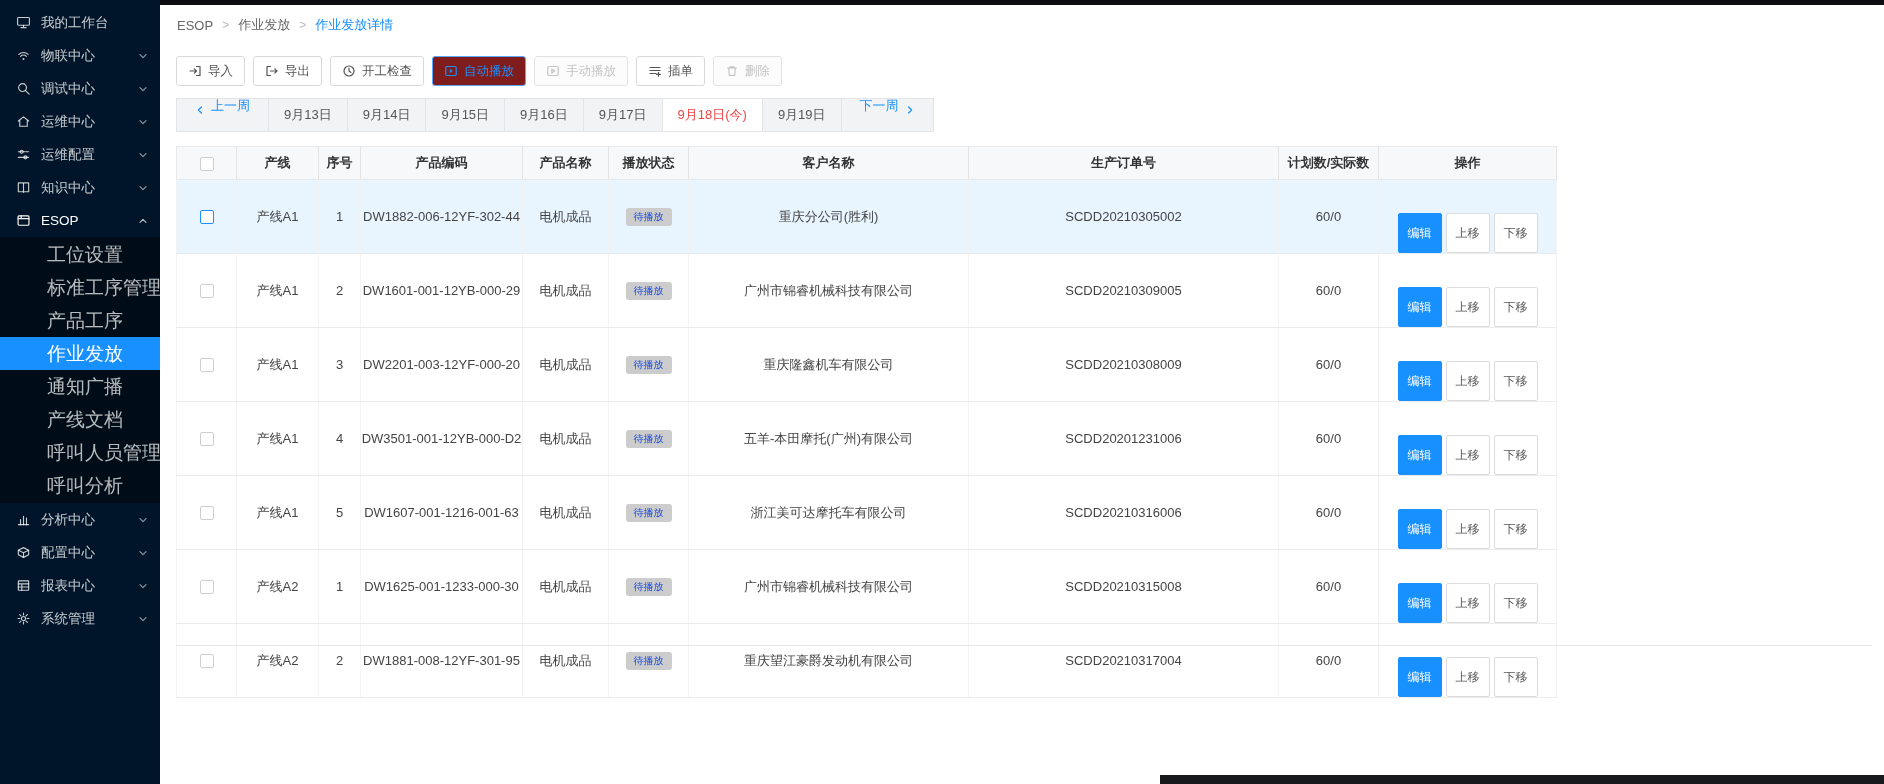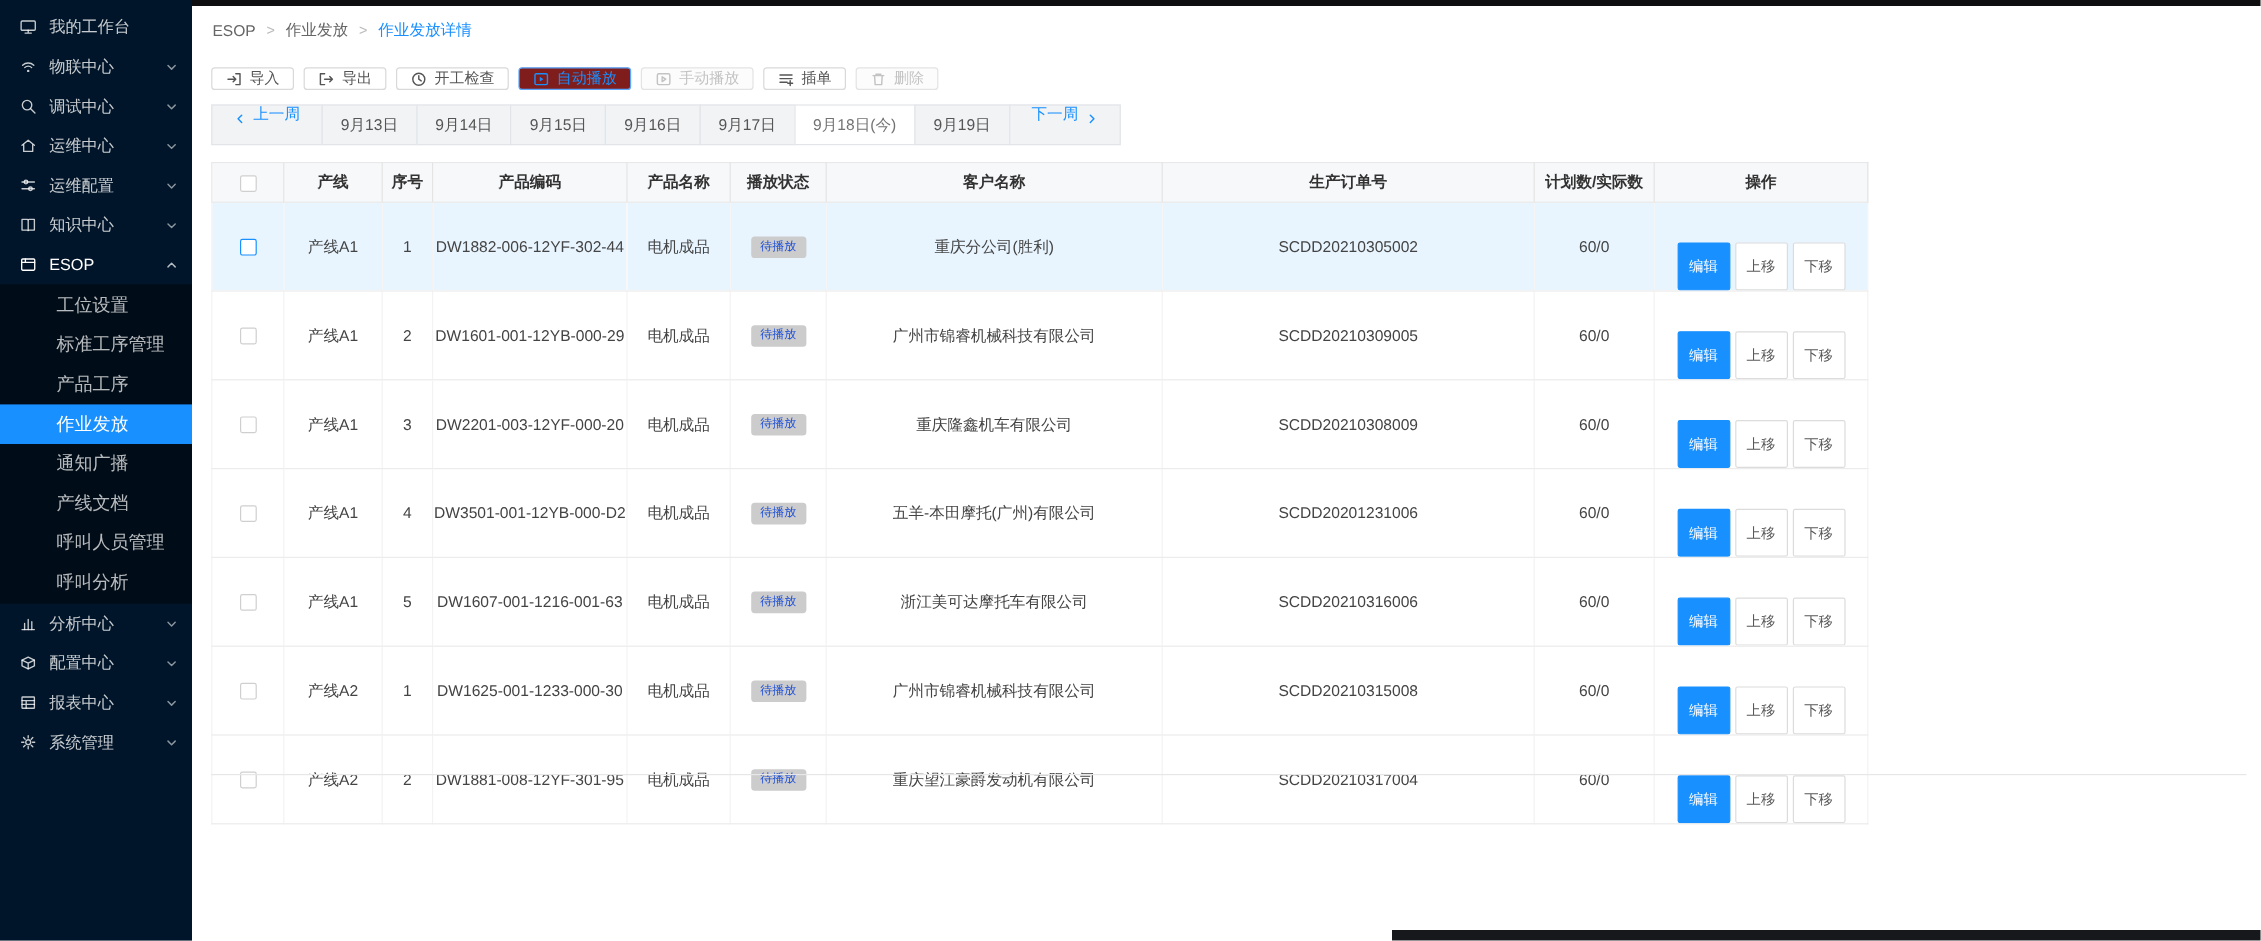--- a/index.html
+++ b/index.html
@@ -10,48 +10,48 @@
   .sidebar { width:160px; min-width:160px; background:#001529; padding-top:6px; color:rgba(255,255,255,.78); overflow:hidden; }
   .side-item { display:flex; align-items:center; height:33px; padding:0 12px 0 16px; font-size:13.5px; cursor:pointer; gap:10px; white-space:nowrap; }
   .side-item.open { color:#fff; }
   .side-label { flex:1; overflow:hidden; }
   .icon { display:inline-flex; flex:none; }
   .icon svg { fill:none; stroke:currentColor; stroke-width:1.2; stroke-linecap:round; stroke-linejoin:round; display:block; }
   .icon svg .f { fill:currentColor; stroke:none; }
   .side-item > .icon svg { width:15px; height:15px; }
   .side-item .chev svg { width:10px; height:10px; opacity:.7; }
   .submenu { background:#000c17; padding:1px 0; }
-  .sub-item { height:33px; display:flex; align-items:center; padding-left:47px; font-size:15px; color:rgba(255,255,255,.72); cursor:pointer; white-space:nowrap; }
+  .sub-item { height:33px; display:flex; align-items:center; padding-left:47px; font-size:19px; color:rgba(255,255,255,.72); cursor:pointer; white-space:nowrap; }
   .sub-item.active { background:#1890ff; color:#fff; }
 
   
   .main { flex:1; position:relative; background:#fff; min-width:0; overflow:hidden; }
   .top-edge { position:absolute; top:0; left:0; right:0; height:5px; background:#0e0e10; }
   .bottom-edge { position:absolute; bottom:0; left:1000px; right:0; height:9px; background:#17181c; }
   .content-divider { position:absolute; top:645px; left:16px; right:12px; border-top:1px solid #e7e7e7; }
 
   
   .breadcrumb { display:flex; align-items:center; gap:9px; margin:16px 0 0 17px; font-size:13px; color:#666; }
   .breadcrumb .sep { color:#bbb; font-size:12px; }
   .breadcrumb .last { color:#1890ff; }
 
   
   .toolbar { display:flex; gap:8px; margin:22px 0 0 16px; }
-  .tbtn { display:inline-flex; align-items:center; gap:6px; height:19px; padding:0 11px; background:#fff; border:1px solid #d9d9d9; border-radius:3px; font-size:12.5px; color:#555; cursor:pointer; font-family:inherit; }
+  .tbtn { display:inline-flex; align-items:center; gap:6px; height:30px; padding:0 11px; background:#fff; border:1px solid #d9d9d9; border-radius:3px; font-size:12.5px; color:#555; cursor:pointer; font-family:inherit; }
   .tbtn .icon svg { width:14px; height:14px; }
   .tbtn.active { background:#7f1d1d; border-color:#5aa7ff; color:#1890ff; }
   .tbtn.disabled { color:#c3c3c3; border-color:#e3e3e3; background:#fcfcfc; cursor:not-allowed; }
 
   
   .tabs { display:flex; margin:12px 0 0 16px; }
   .tab { display:flex; align-items:center; gap:6px; height:32px; padding:16px 15px; background:#f2f3f5; border:1px solid #e2e4e8; margin-left:-1px; font-size:13px; color:#555; cursor:pointer; white-space:nowrap; }
   .tab:first-child { margin-left:0; }
   .tab.nav { color:#1890ff; padding:16px 18px;align-items:flex-end; }
   .tab.nav .icon svg { width:10px; height:10px; }
-  .tab.active { background:#fff; color:#737373; }
+  .tab.active { background:#fff; color:#ef4444; }
 
   
   .grid { border-collapse:collapse; table-layout:fixed; margin:14px 0 0 16px; background:#fff; }
   .grid th { height:33px; background:#f7f8fa; border-top:1px solid #e9e9e9; border-bottom:1px solid #e9e9e9; border-right:1px solid #e4e4e4; font-size:13px; font-weight:700; color:#333; text-align:center; }
   .grid th:first-child { border-left:1px solid #e9e9e9; }
   .grid td { height:42px; border-bottom:1px solid #ececec; border-right:1px solid #f3f3f3; font-size:13px; color:#444; text-align:center; white-space:nowrap; overflow:hidden; }
   .grid td:first-child { border-left:1px solid #f3f3f3; }
   .grid tr.selected td { background:#e8f5ff; }
   .cb { display:inline-block; width:14px; height:14px; border:1px solid #cfcfcf; border-radius:2px; background:#fff; vertical-align:middle; cursor:pointer; }
   .cb.sel { border-color:#1890ff; }

